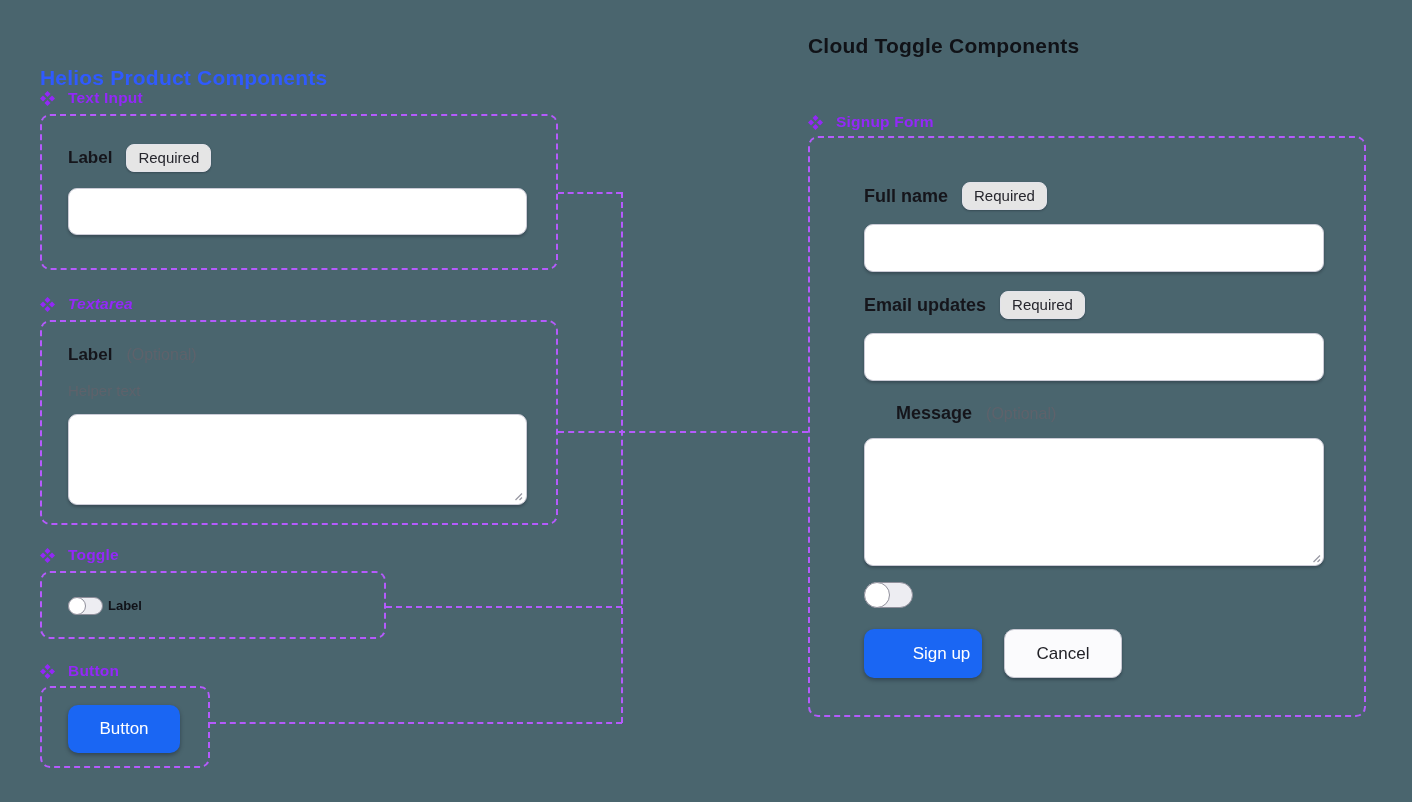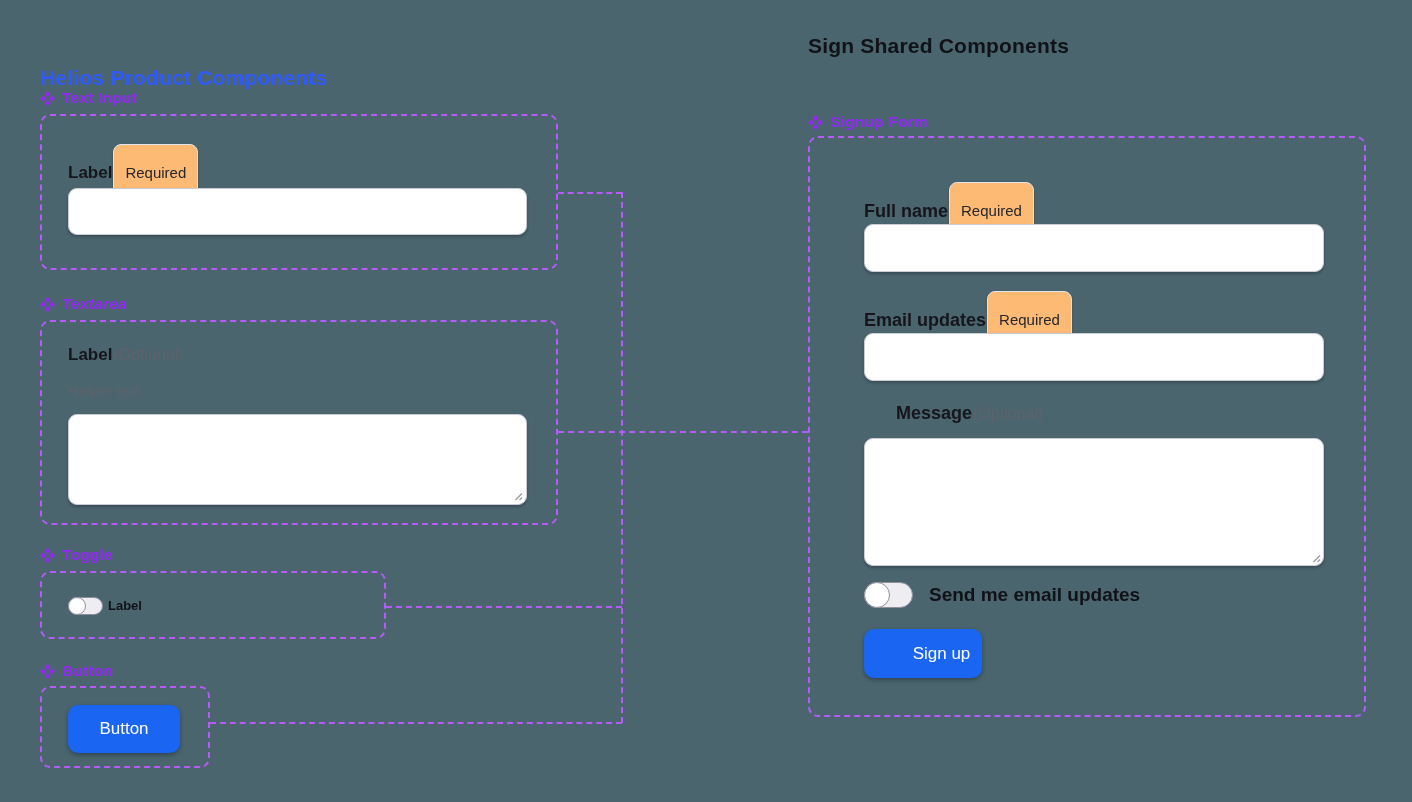--- a/index.html
+++ b/index.html
@@ -12,39 +12,39 @@
   }
   
   .lib-title{
     position:absolute;margin:0;
     font-size:21px;font-weight:800;letter-spacing:.2px;
   }
   .lib-title.helios{color:#2F5AFE;}
   .lib-title.cloud{color:#101217;}
   
   .comp-label{
-    position:absolute;display:flex;align-items:center;gap:7px;
+    position:absolute;display:flex;align-items:center;gap:13px;
     color:#9328F8;font-size:15.5px;font-weight:700;letter-spacing:.2px;
   }
   .comp-label svg{display:block;}
   
   .frame{
     position:absolute;border:2px dashed #B55AFC;border-radius:10px;
     background:transparent;box-sizing:border-box;
   }
   .conn-h{position:absolute;height:0;border-top:2px dashed #B55AFC;}
   .conn-v{position:absolute;width:0;border-left:2px dashed #B55AFC;}
   
-  .field-row{position:absolute;display:flex;align-items:center;gap:1px;}
+  .field-row{position:absolute;display:flex;align-items:center;gap:14px;}
   .field-label{color:#15151B;font-weight:700;font-size:17px;}
   .field-label.lg{font-size:18px;}
   .optional{color:#5E626B;font-weight:400;font-size:16px;}
   .badge{
-    background:#fdba74;color:#26262D;border:1px solid #E3E3EA;
-    border-radius:8px;padding:18px 11px;font-size:15px;line-height:20px;
+    background:#e5e5e5;color:#26262D;border:1px solid #E3E3EA;
+    border-radius:8px;padding:3px 11px;font-size:15px;line-height:20px;
     box-shadow:0 1px 2px rgba(10,10,20,.28);white-space:nowrap;
   }
   .helper{position:absolute;color:#5E626B;font-size:15px;}
   
   .ui-input,.ui-textarea{
     position:absolute;background:#FFFFFF;
     border:1.5px solid #CBCBD6;border-radius:9px;
     box-shadow:0 2px 3px rgba(15,15,25,.28);
     box-sizing:border-box;font-family:inherit;font-size:16px;color:#15151B;
     padding:8px 12px;outline:none;resize:none;
@@ -79,21 +79,21 @@
     background:#FBFBFD;color:#222228;border:1.5px solid #C8C8D2;font-weight:500;
     box-shadow:0 2px 3px rgba(5,10,25,.3);
   }
 </style>
 </head>
 <body>
 
 <div>
 
   <h1 class="lib-title helios" style="left:40px;top:34px;margin-top:32px;">Helios Product Components</h1>
-  <h1 class="lib-title cloud" style="left:808px;top:34px;">Sign Shared Components</h1>
+  <h1 class="lib-title cloud" style="left:808px;top:34px;">Cloud Toggle Components</h1>
 
   <div class="conn-h" style="left:558px;top:192px;width:64px;"></div>
   <div class="conn-h" style="left:558px;top:431px;width:250px;"></div>
   <div class="conn-h" style="left:386px;top:606px;width:236px;"></div>
   <div class="conn-h" style="left:210px;top:722px;width:412px;"></div>
   <div class="conn-v" style="left:621px;top:192px;height:531px;"></div>
 
   <div class="comp-label" style="left:40px;top:89px;">
     <svg width="15" height="15" viewBox="0 0 16 16" fill="currentColor">
       <path d="M8 0l3.2 3.2L8 6.4 4.8 3.2z"></path>
@@ -191,20 +191,18 @@
       <span class="optional">(Optional)</span>
     </div>
     <textarea class="ui-textarea" style="left: 54px; top: 300px; width: 460px; height: 128px;"></textarea>
     <svg class="resize-glyph" style="left:500px;top:414px;" width="11" height="11" viewBox="0 0 11 11">
       <path d="M10 3.5L3.5 10M10 7.5L7.5 10" stroke="#9A9AA4" stroke-width="1.3" fill="none"></path>
     </svg>
 
     <div class="toggle lg" style="left:54px;top:444px;">
       <div class="knob"></div>
     </div>
-    <div class="field-row" style="left:119px;top:446px;">
-      <span class="toggle-label-lg">Send me email updates</span>
-    </div>
 
     <button class="btn btn-primary" style="left:54px;top:491px;width:118px;height:49px;padding-left:43px;">Sign up</button>
+    <button class="btn btn-secondary" style="left:194px;top:491px;width:118px;height:49px;">Cancel</button>
   </div>
 
 </div>
 
 </body></html>

